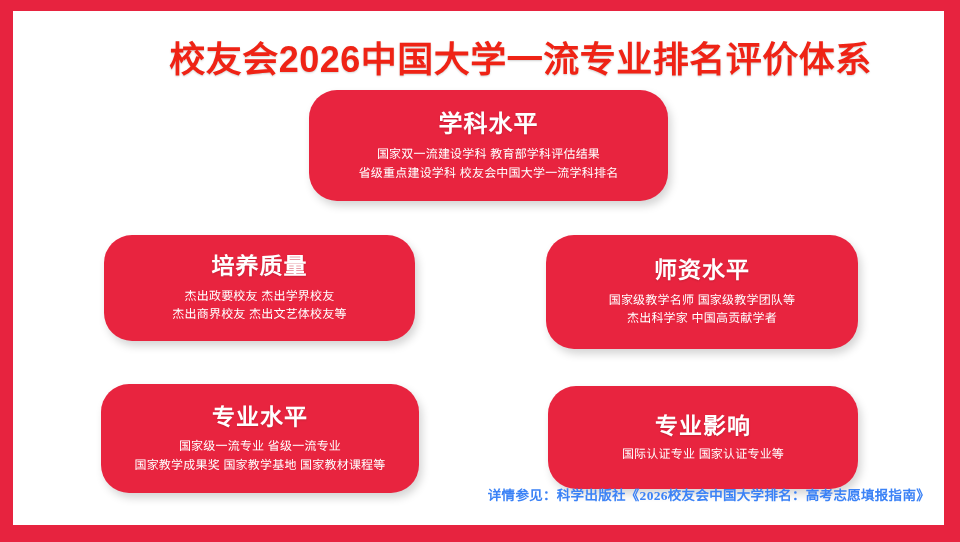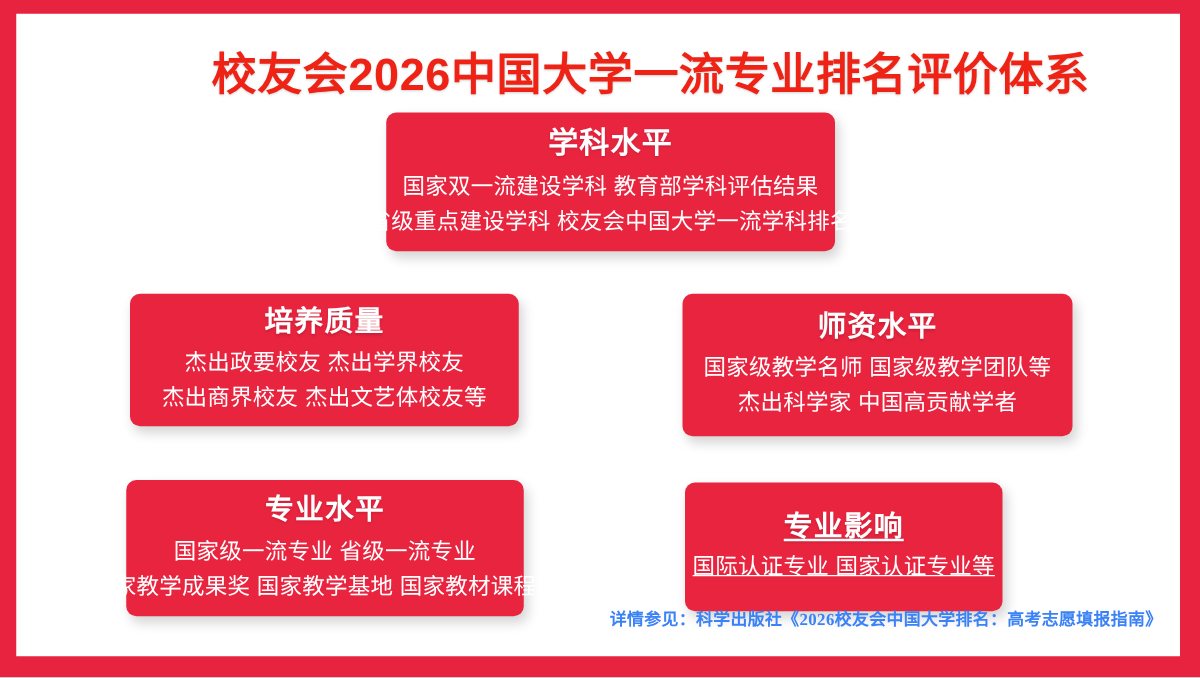--- a/index.html
+++ b/index.html
@@ -44,21 +44,21 @@
     letter-spacing: 0.5px;
     line-height: 1.1;
     white-space: nowrap;
     text-shadow: 0 1px 2px rgba(0,0,0,0.18);
     padding-left: 42px;
   }
 
   .card {
     position: absolute;
     background: #e8243f;
-    border-radius: 8px;
+    border-radius: 28px;
     box-shadow: 3px 5px 9px rgba(0,0,0,0.17);
     color: #ffffff;
     box-sizing: border-box;
     display: flex;
     flex-direction: column;
     align-items: center;
     justify-content: center;
     padding: 6px 10px;
   }
 
@@ -70,32 +70,32 @@
     text-align: center;
     margin-bottom: 6px;
     text-shadow: 0 1px 2px rgba(0,0,0,0.14);
   }
 
   .card-lines {
     text-align: center;
   }
 
   .card-line {
-    font-size: 18px;
+    font-size: 12px;
     line-height: 1.55;
     letter-spacing: 0.2px;
     white-space: nowrap;
   }
 
   
   .card-1 { left: 296px; top:  79px; width: 359px; height: 111px; }
   .card-2 { left:  91px; top: 224px; width: 311px; height: 106px; }
   .card-3 { left: 533px; top: 224px; width: 312px; height: 114px; }
   .card-4 { left:  88px; top: 373px; width: 318px; height: 109px; }
-  .card-5 { left: 535px; top: 375px; width: 254px; height: 103px; text-decoration: underline; }
+  .card-5 { left: 535px; top: 375px; width: 310px; height: 103px; }
 
   .card-1 .card-title { font-size: 24px; }
   .card-5 .card-title { margin-bottom: 4px; }
 
   .footnote {
     position: absolute;
     right: 14px;
     bottom: 21px;
     font-family: "Liberation Serif", "DejaVu Serif", serif;
     font-size: 13.5px;

